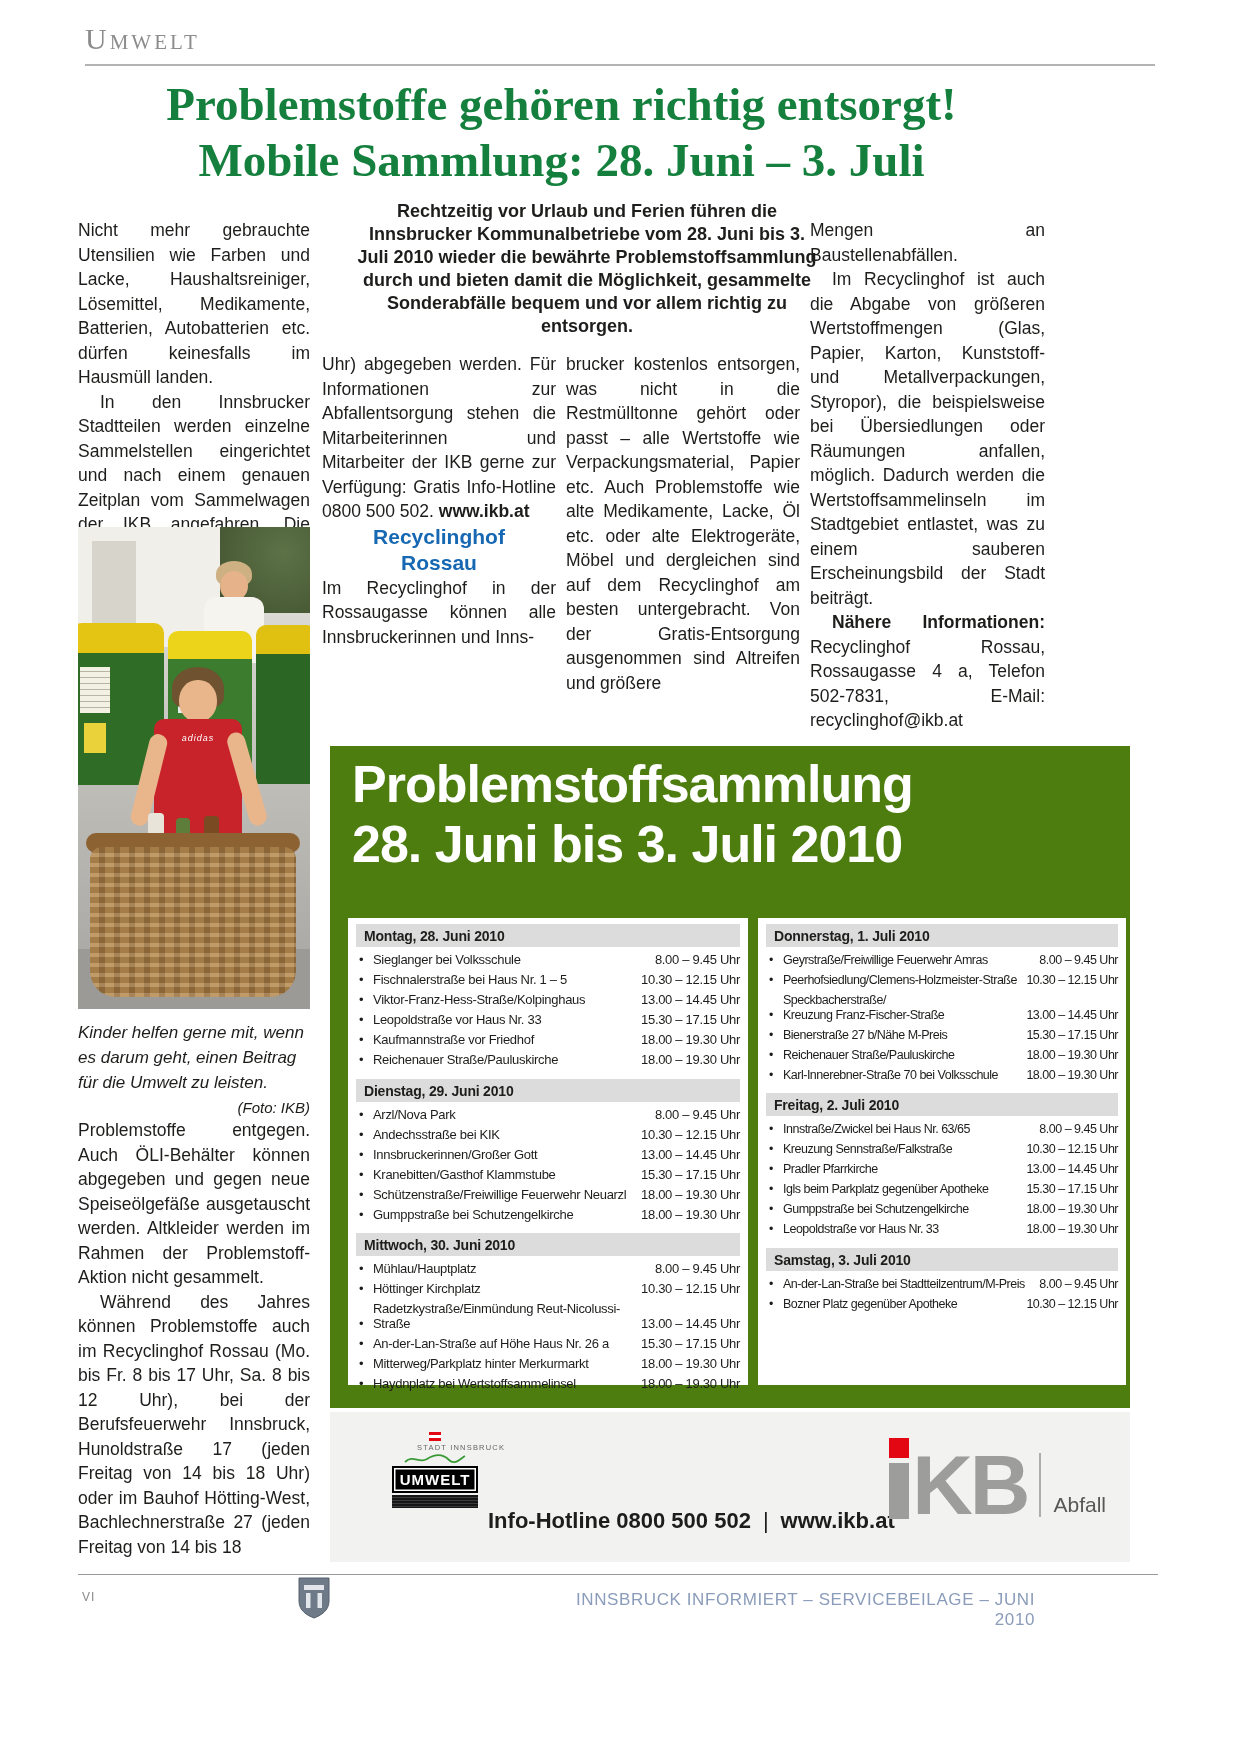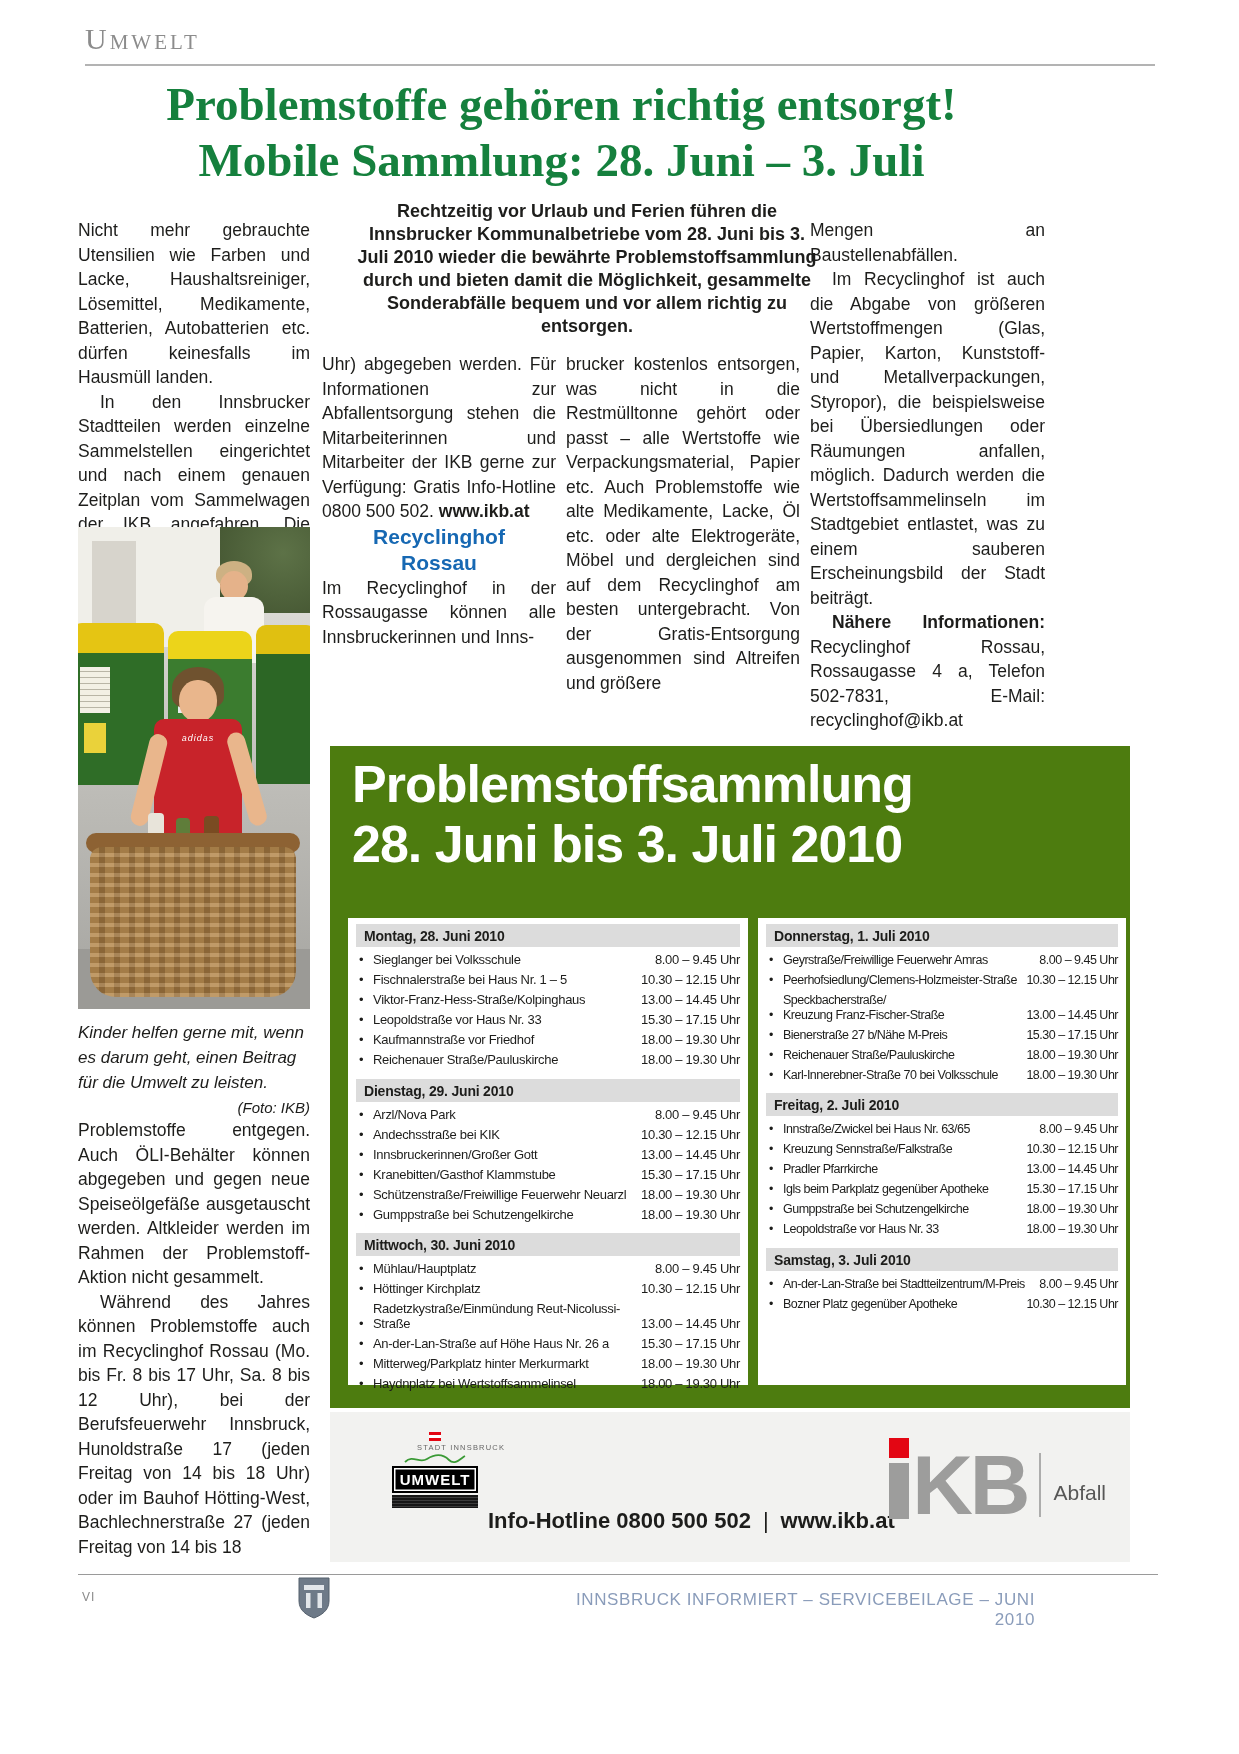--- a/index.html
+++ b/index.html
@@ -98,21 +98,21 @@
   .fine-print{height:13px;margin-top:2px;
               background:repeating-linear-gradient(180deg,#161616 0 2px,#3c3c3c 2px 3px);}
   .hotline{position:absolute;left:158px;bottom:28px;font-size:22px;font-weight:bold;color:#1d1d1b;}
   .hotline .sep{margin:0 12px;font-weight:normal;color:#1d1d1b;}
   .ikb{position:absolute;right:24px;top:26px;display:flex;align-items:flex-end;}
   .ikb-i{display:flex;flex-direction:column;align-items:center;margin-right:3px;}
   .ikb-dot{width:20px;height:20px;background:#e30613;margin-bottom:5px;}
   .ikb-stem{width:20px;height:56px;background:#9d9d9c;}
   .ikb-kb{font-size:84px;font-weight:bold;color:#9d9d9c;line-height:0.78;letter-spacing:-3px;}
   .ikb-div{width:2px;height:64px;background:#adadac;margin:0 12px 2px;}
-  .ikb-abfall{font-size:21px;color:#575756;margin-bottom:14px;}
+  .ikb-abfall{font-size:21px;color:#575756;margin-bottom:2px;}
 
   
   .foot-rule{left:78px;top:1574px;width:1080px;height:1px;background:#9a9a9a;}
   .page-num{left:82px;top:1590px;font-size:12px;color:#8a8a8a;letter-spacing:1px;}
   .arms{left:296px;top:1576px;}
   .issue{top:1590px;left:560px;width:475px;text-align:right;font-size:17px;
          color:#8a9cba;letter-spacing:0.6px;}
 </style>
 </head>
 <body>

